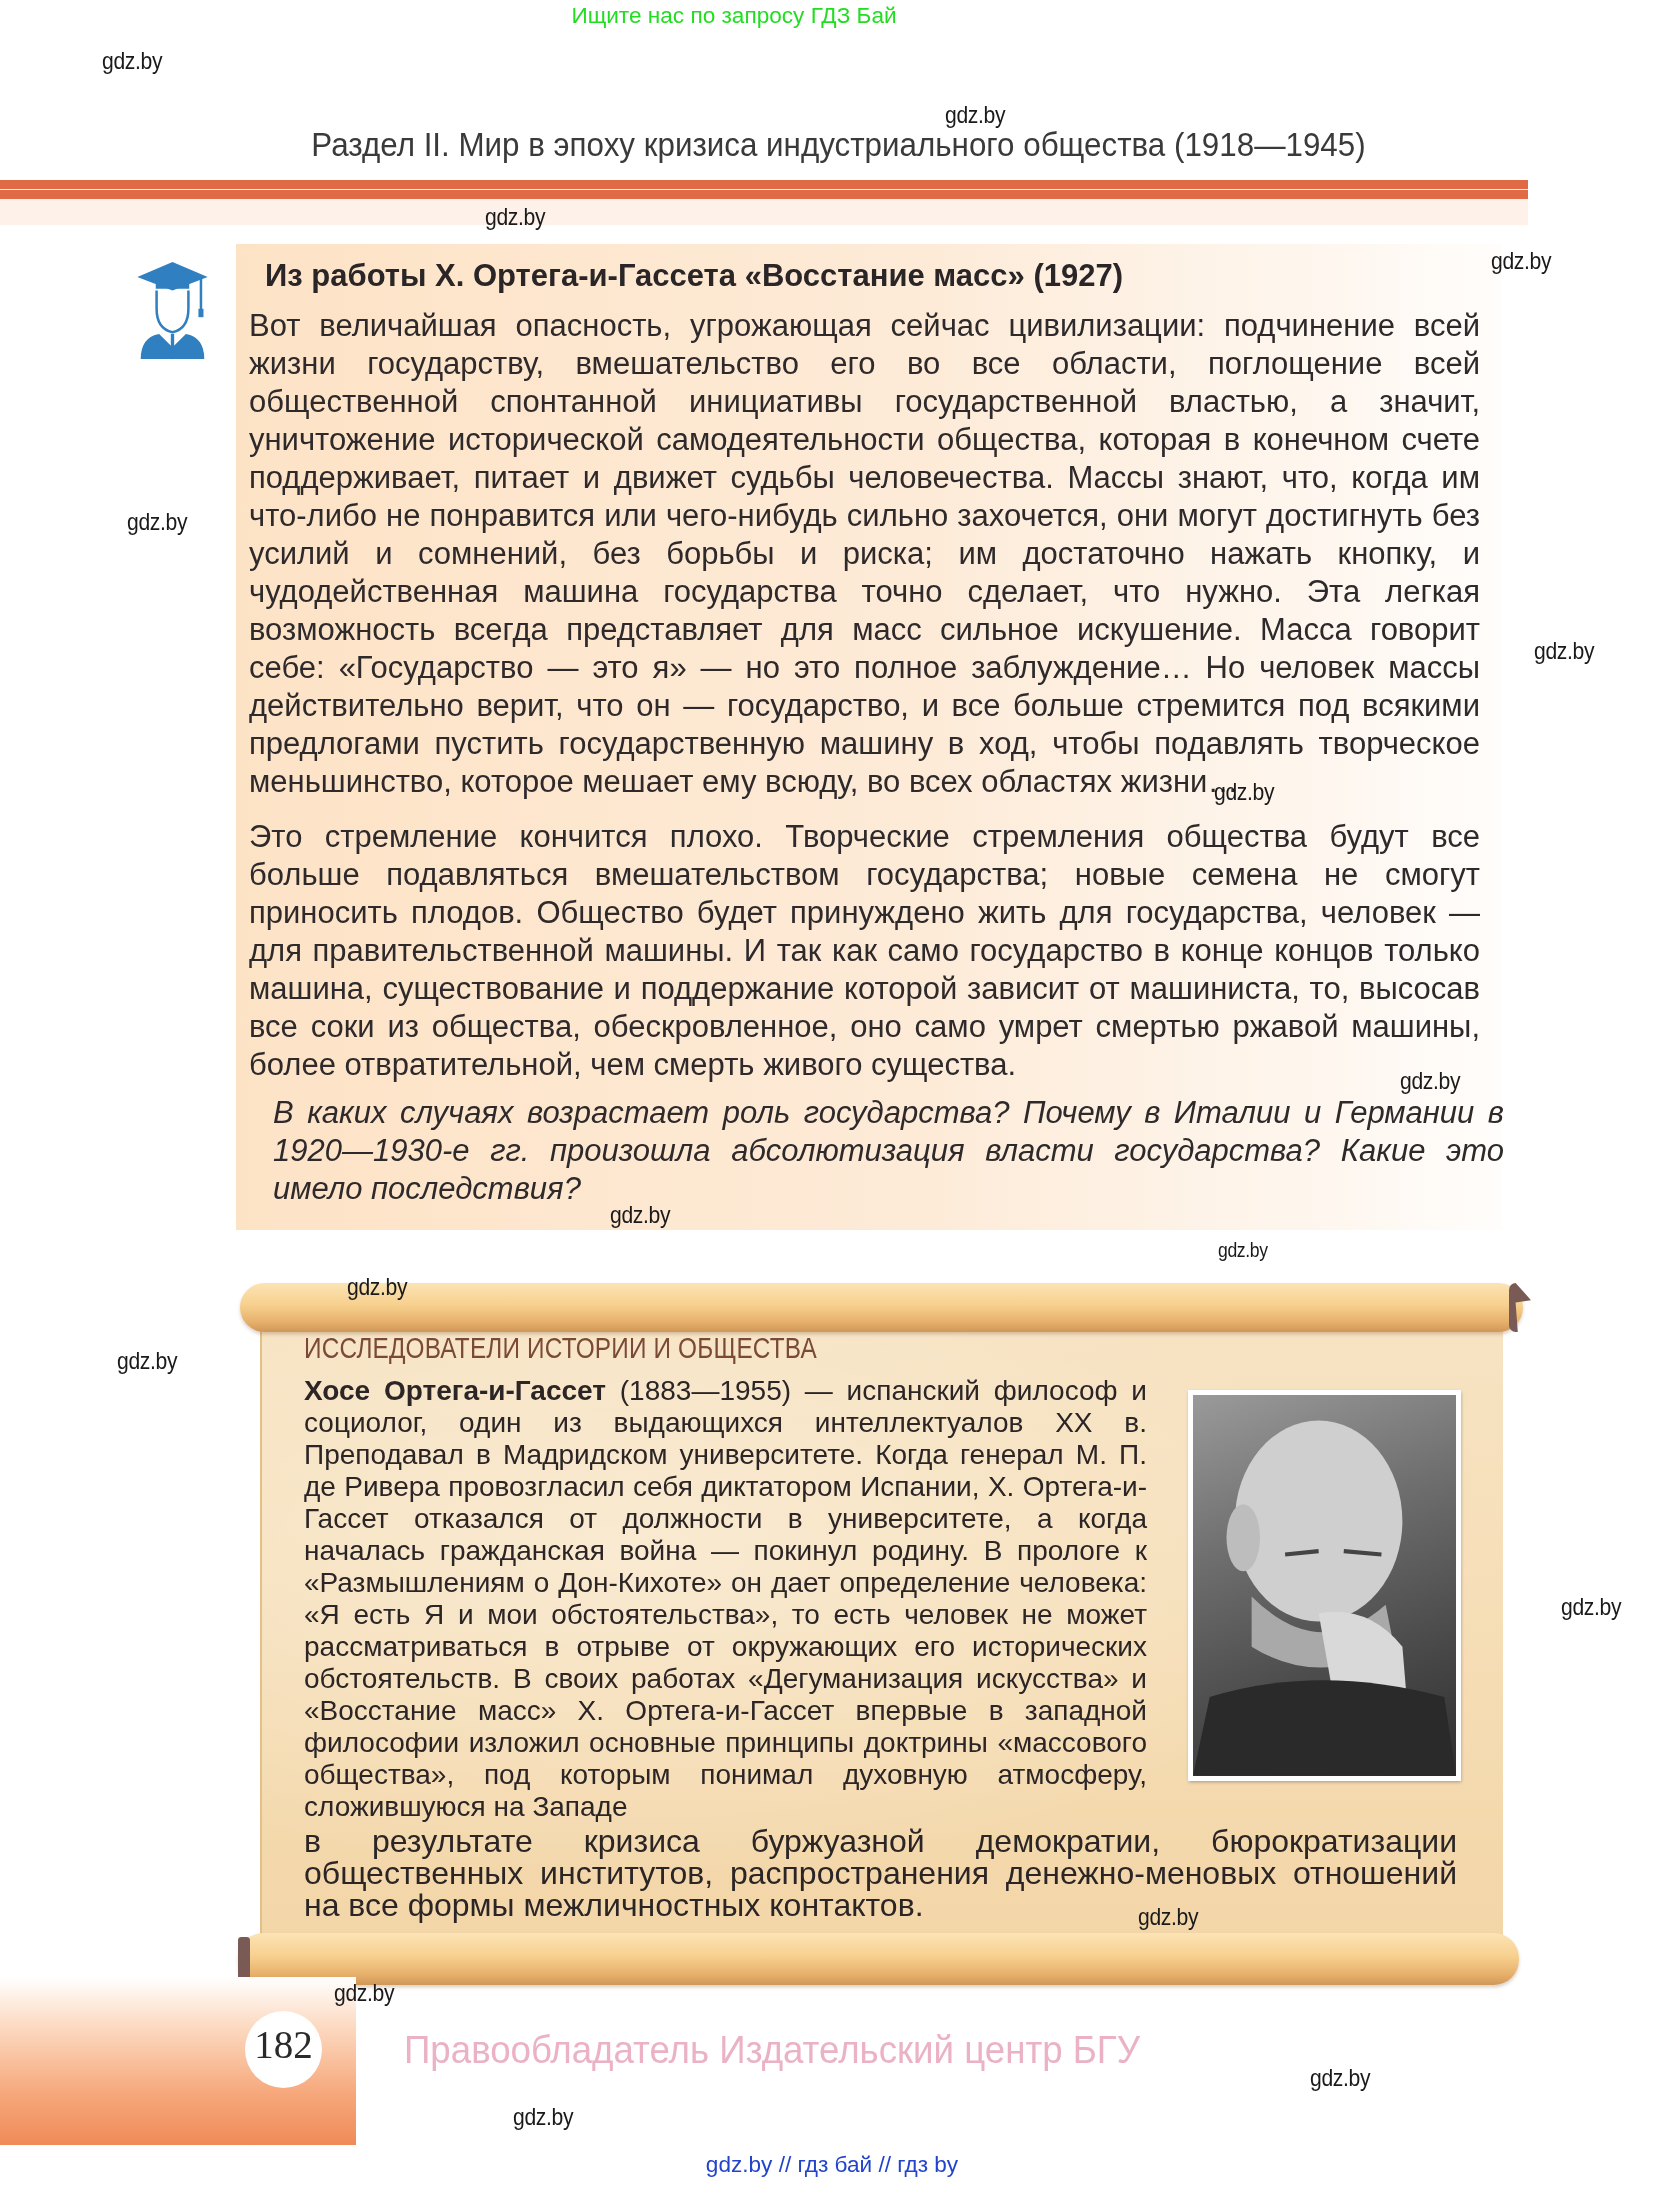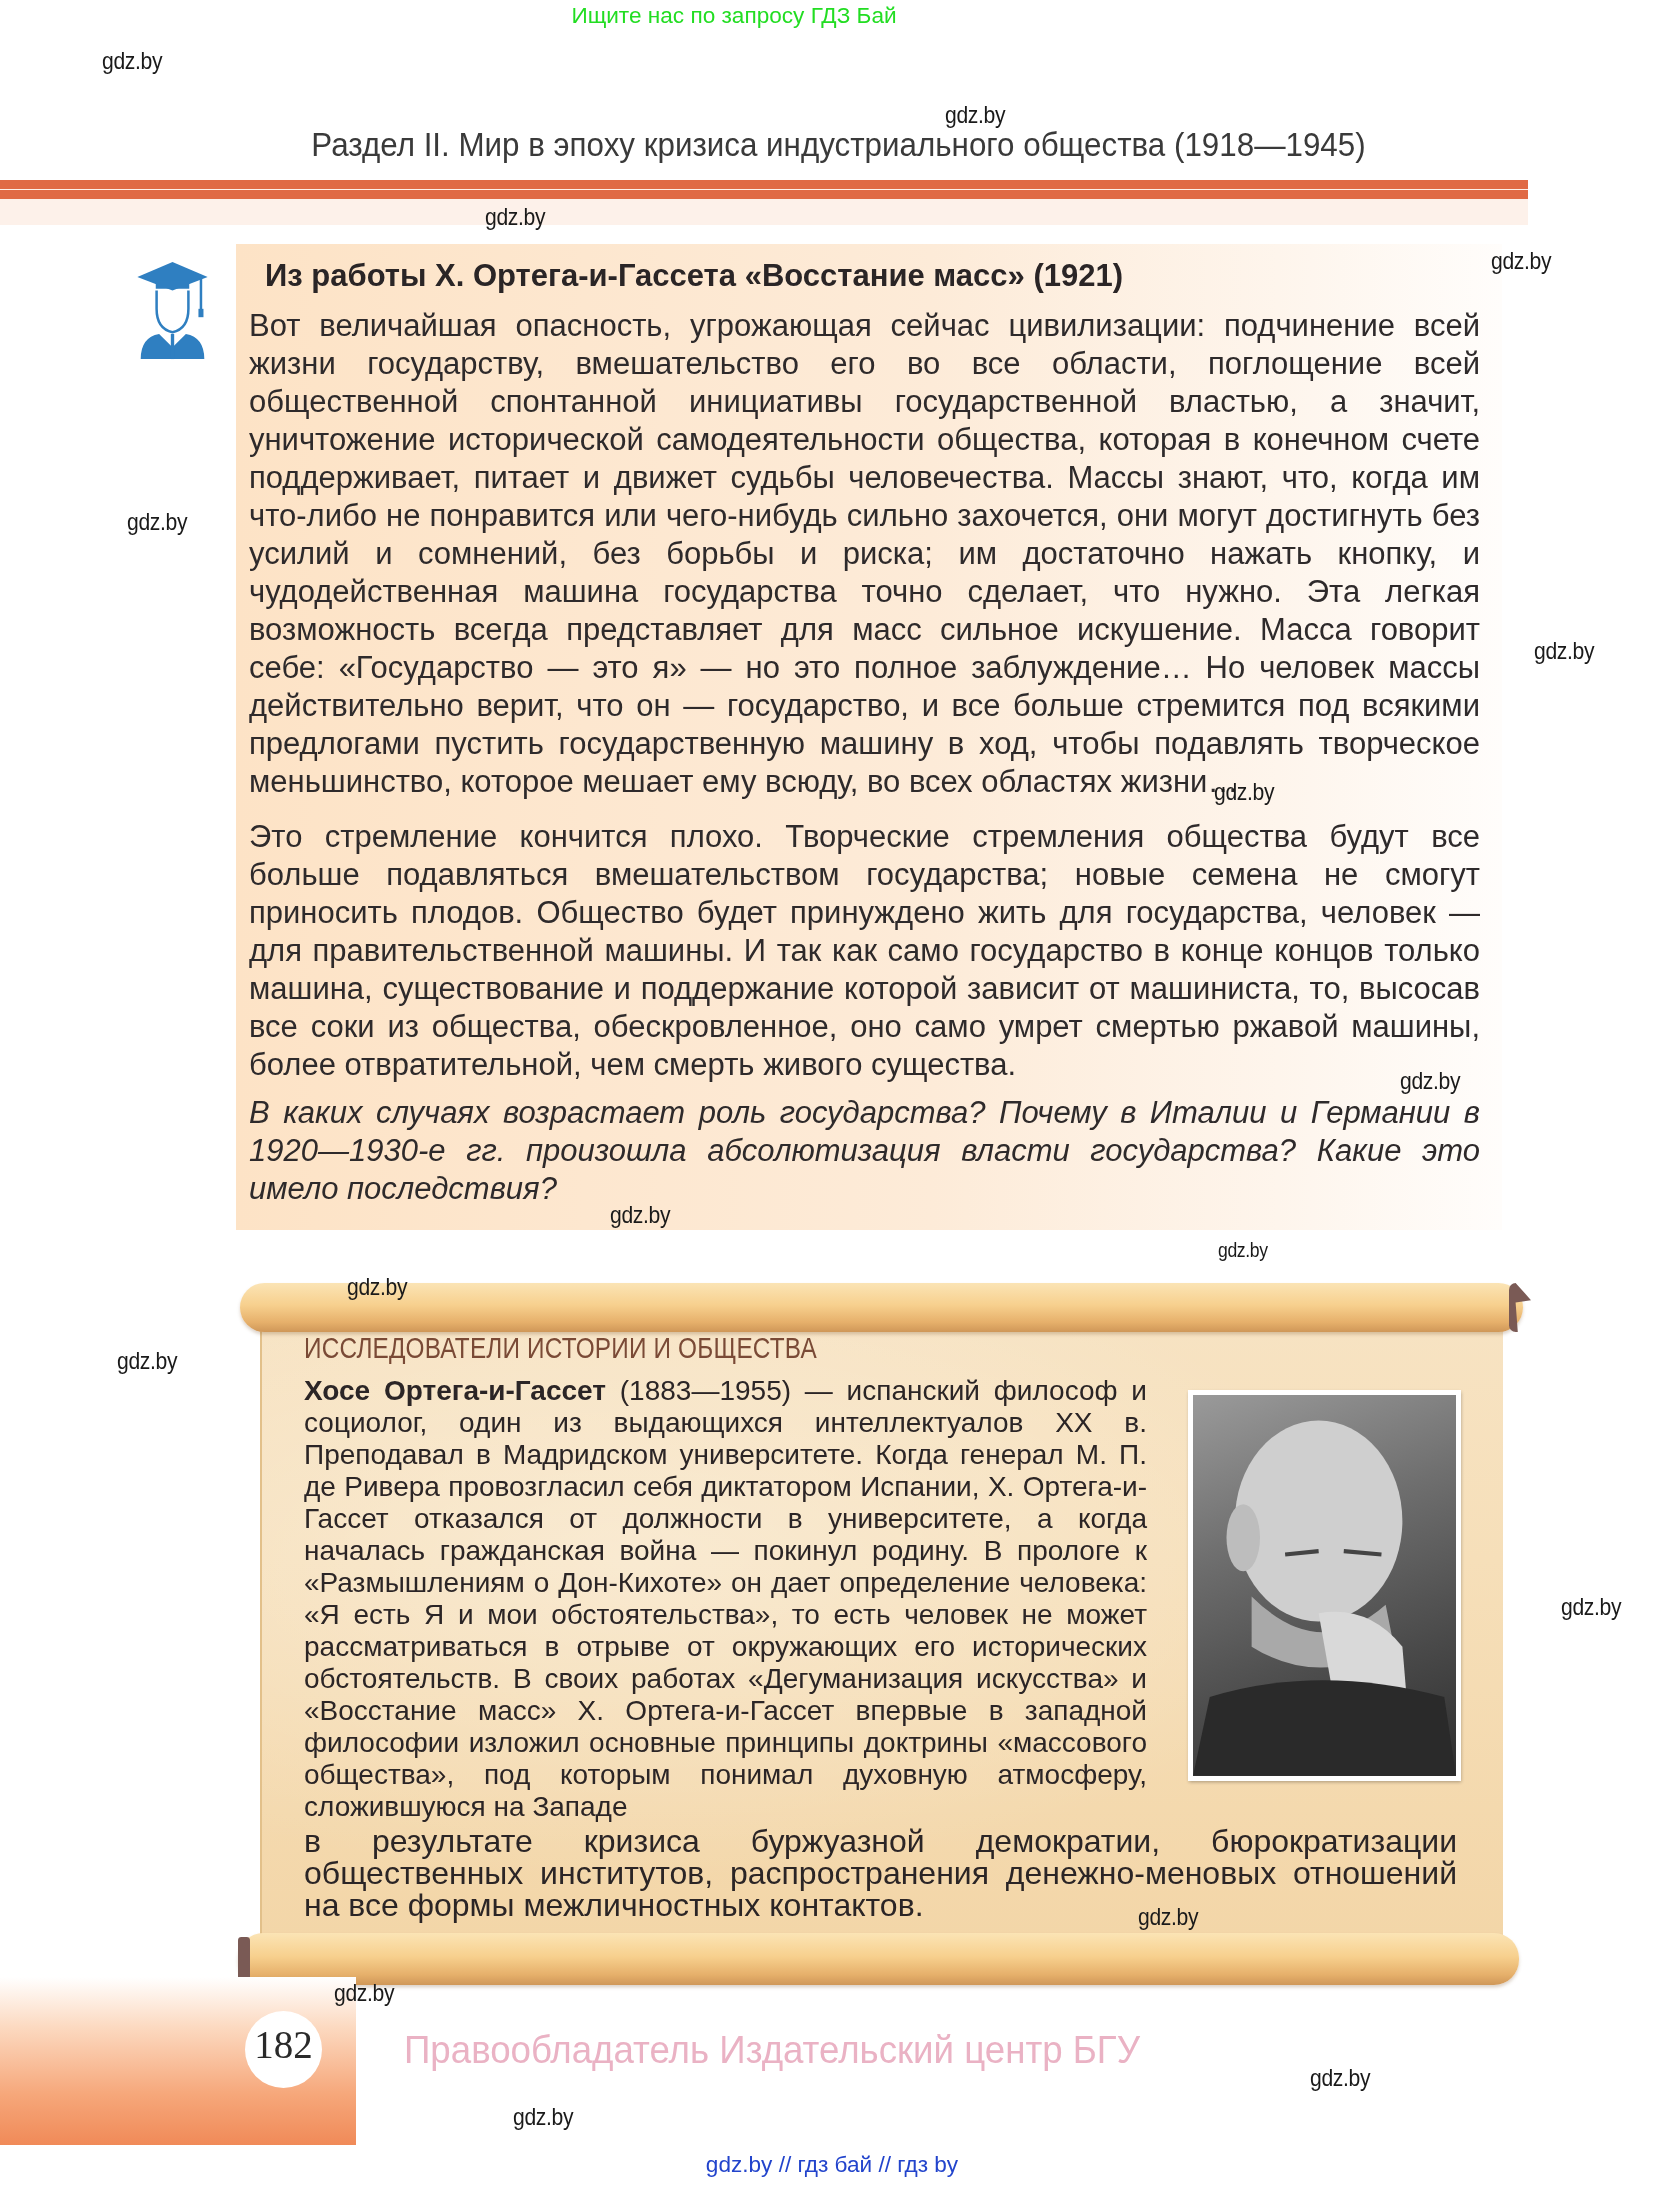--- a/index.html
+++ b/index.html
@@ -12,21 +12,21 @@
   .header-title { left:239px; width:1199px; top:126px; text-align:center; font-size:33px; color:#3a3a3a;
                   transform:scaleX(0.95); transform-origin:center; white-space:nowrap; }
   .rule { left:0; width:1528px; height:9.2px; background:#e06a45; }
   .rule-band { left:0; width:1528px; top:188px; height:37px; background:#fdf1ea; }
 
   .quote-box { left:236px; top:244px; width:1266px; height:986px;
                background:linear-gradient(90deg,#fde3c6 0%, #fdebd8 55%, #fef6ee 85%, #fffdfb 100%); }
   .quote-title { left:265px; top:258px; font-size:31px; font-weight:bold; color:#2a2526; white-space:nowrap; }
   .para { position:absolute; left:249px; width:1231px; font-size:31px; line-height:38px;
           text-align:justify; color:#2e2a2b; }
-  .para.q { font-style:italic; }
+  .para.q { font-style:italic;margin-left:24px; }
 
   .grad-icon { left:134px; top:260px; width:77px; height:101px; }
 
   
   .scroll-body { left:260px; top:1308px; width:1241px; height:629px;
                  background:
                    radial-gradient(ellipse at 30% 40%, rgba(255,255,255,0.35), rgba(255,255,255,0) 60%),
                    linear-gradient(180deg,#f7e3c3 0%, #f6dfb9 40%, #f3d6a8 100%);
                  border-left:2.5px solid #e2c08a; }
   .roll { position:absolute; height:49px; border-radius:25px;
@@ -73,21 +73,21 @@
 <svg class="abs grad-icon" viewBox="0 0 92 120">
   <polygon points="46,2 88,20 46,36 4,20" fill="#2f7fc1"></polygon>
   <rect x="26" y="24" width="40" height="10" fill="#2f7fc1"></rect>
   <line x1="80" y1="22" x2="80" y2="66" stroke="#2f7fc1" stroke-width="3"></line>
   <rect x="77" y="58" width="6" height="10" fill="#2f7fc1"></rect>
   <path d="M27,36 L27,58 Q27,82 46,86 Q65,82 65,58 L65,36" fill="none" stroke="#2f7fc1" stroke-width="3"></path>
   <path d="M8,118 Q8,92 30,88 L46,104 L62,88 Q84,92 84,118 Z" fill="#2f7fc1"></path>
   <rect x="44" y="88" width="4" height="30" fill="#2f7fc1"></rect>
 </svg>
 
-<div class="abs quote-title">Из работы Х. Ортега-и-Гассета «Восстание масс» (1921)</div>
+<div class="abs quote-title">Из работы Х. Ортега-и-Гассета «Восстание масс» (1927)</div>
 <div class="para" style="top:307px;">Вот величайшая опасность, угрожающая сейчас цивилизации: подчинение всей жизни государству, вмешательство его во все области, поглощение всей общественной спонтанной инициативы государственной властью, а значит, уничтожение исторической самодеятельности общества, которая в конечном счете поддерживает, питает и движет судьбы человечества. Массы знают, что, когда им что-либо не понравится или чего-нибудь сильно захочется, они могут достигнуть без усилий и сомнений, без борьбы и риска; им достаточно нажать кнопку, и чудодейственная машина государства точно сделает, что нужно. Эта легкая возможность всегда представляет для масс сильное искушение. Масса говорит себе: «Государство — это я» — но это полное заблуждение… Но человек массы действительно верит, что он — государство, и все больше стремится под всякими предлогами пустить государственную машину в ход, чтобы подавлять творческое меньшинство, которое мешает ему всюду, во всех областях жизни…</div>
 <div class="para" style="top:818px;">Это стремление кончится плохо. Творческие стремления общества будут все больше подавляться вмешательством государства; новые семена не смогут приносить плодов. Общество будет принуждено жить для государства, человек — для правительственной машины. И так как само государство в конце концов только машина, существование и поддержание которой зависит от машиниста, то, высосав все соки из общества, обескровленное, оно само умрет смертью ржавой машины, более отвратительной, чем смерть живого существа.</div>
 <div class="para q" style="top:1094px;">В каких случаях возрастает роль государства? Почему в Италии и Германии в 1920—1930-е гг. произошла абсолютизация власти государства? Какие это имело последствия?</div>
 
 <div class="abs scroll-body"></div>
 <div class="roll roll-top"></div>
 <div class="roll-cap" style="left:1509px; top:1283px; clip-path:polygon(0 0, 30% 0, 100% 35%, 30% 40%, 40% 100%, 0 100%);"></div>
 <div class="roll roll-bot"></div>
 <div class="roll-cap" style="left:238px; top:1937px; width:11.7px; height:47px; border-radius:3.4px;"></div>
 

